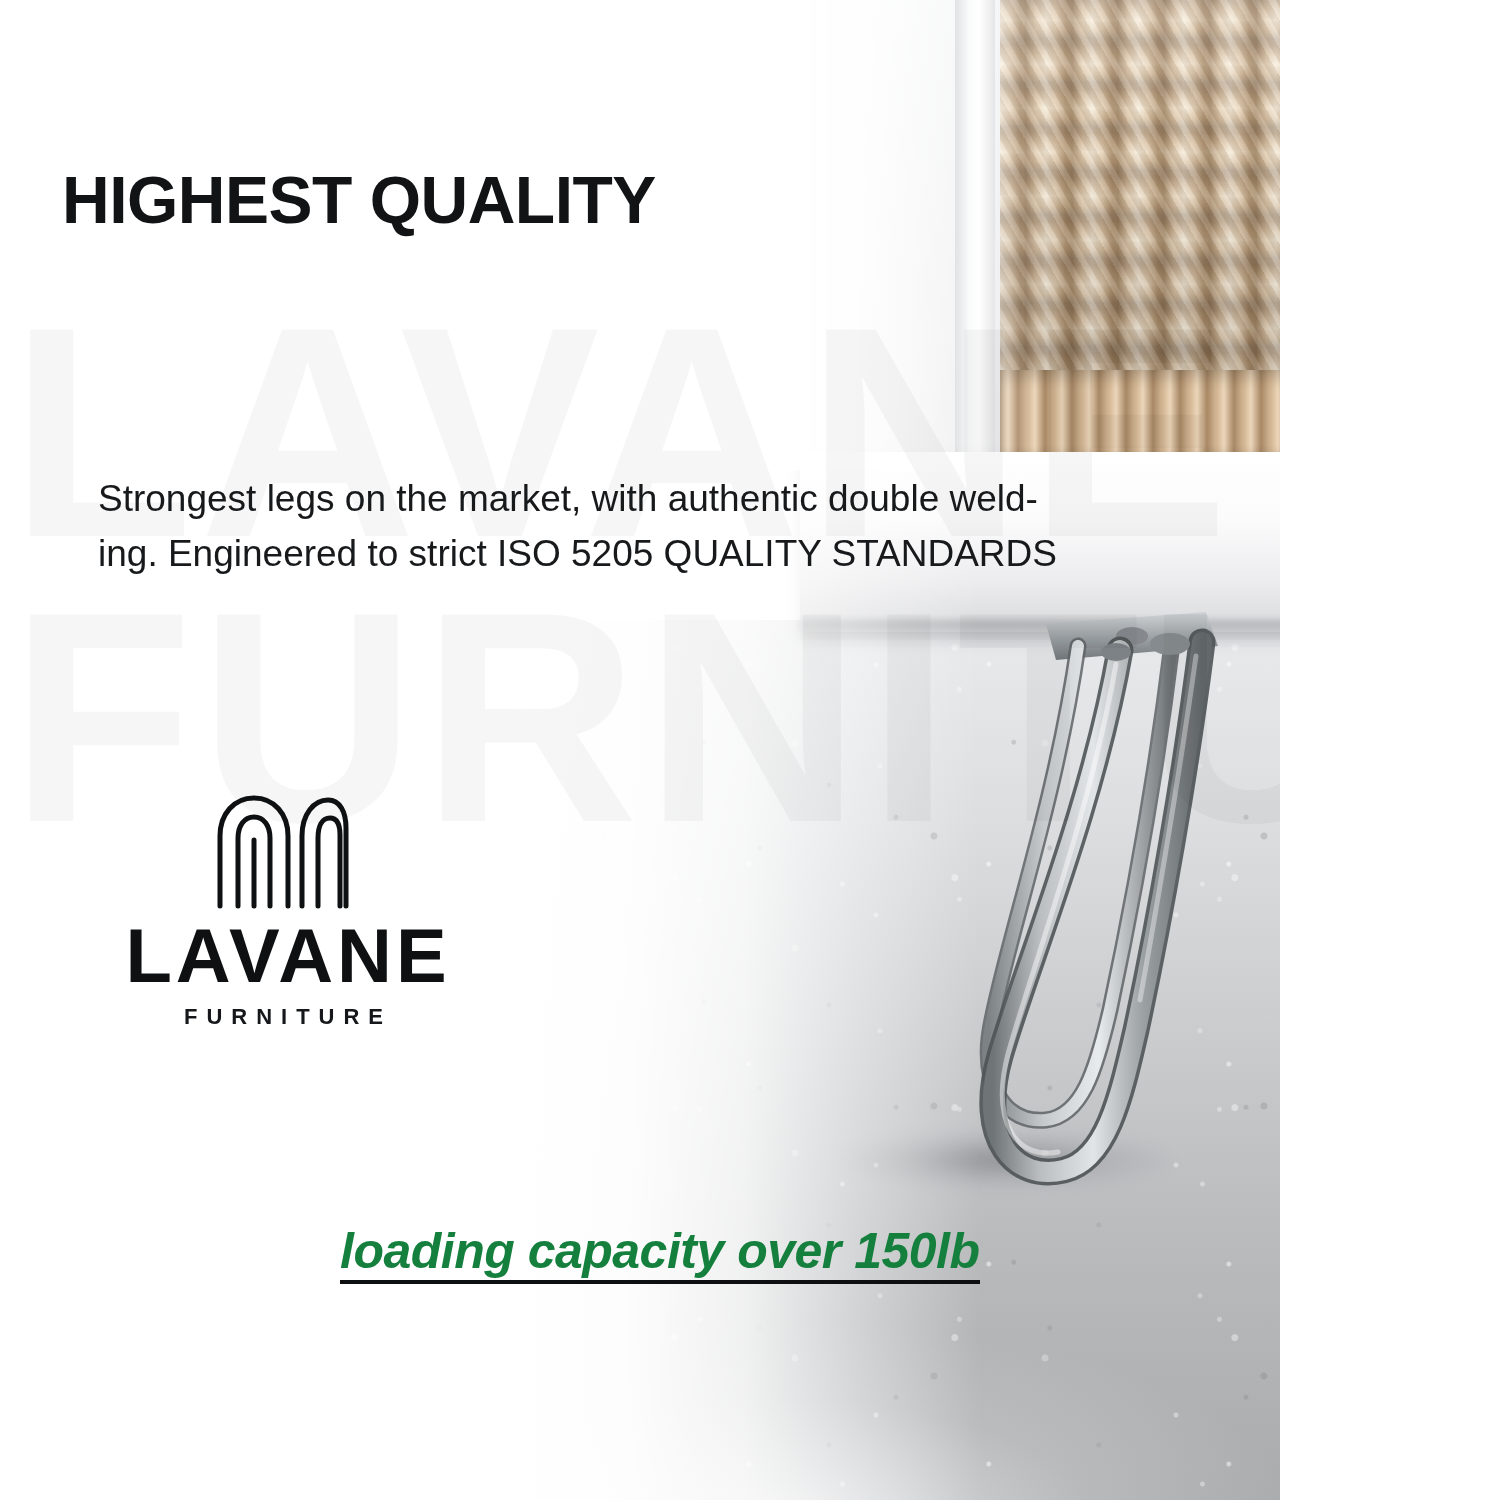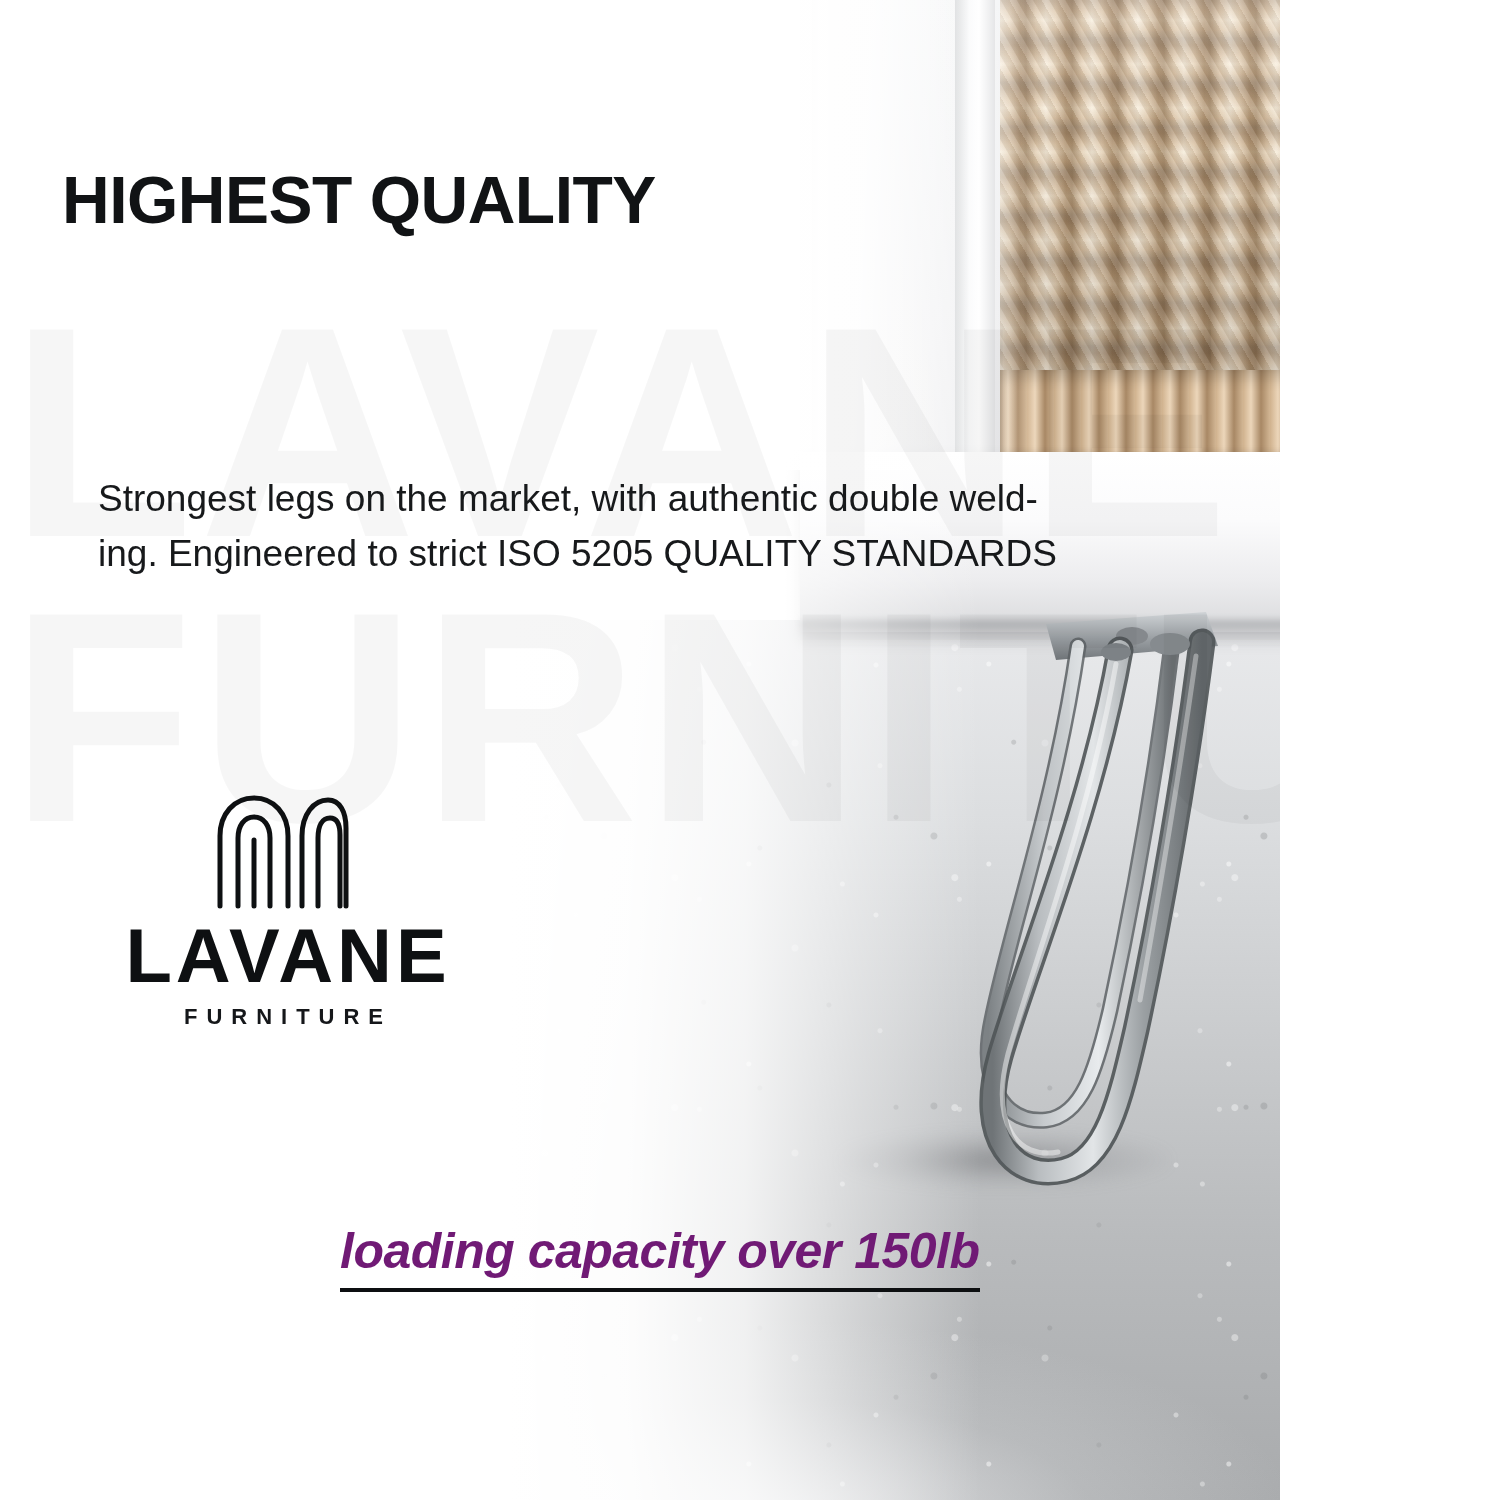--- a/index.html
+++ b/index.html
@@ -293,24 +293,23 @@
   }
 
   
   .caption {
     position: absolute;
     left: 340px;
     top: 1222px;
     font-size: 50px;
     font-style: italic;
     font-weight: 800;
-    color: #701a75;
+    color: #15803d;
     letter-spacing: -0.5px;
     border-bottom: 4px solid #0d0f11;
-    padding-bottom: 8px;
   }
 </style>
 </head>
 <body>
 
 <div id="canvas">
 
   <div class="photo">
     <div class="floor">
       <div class="floor-speckle"></div>

